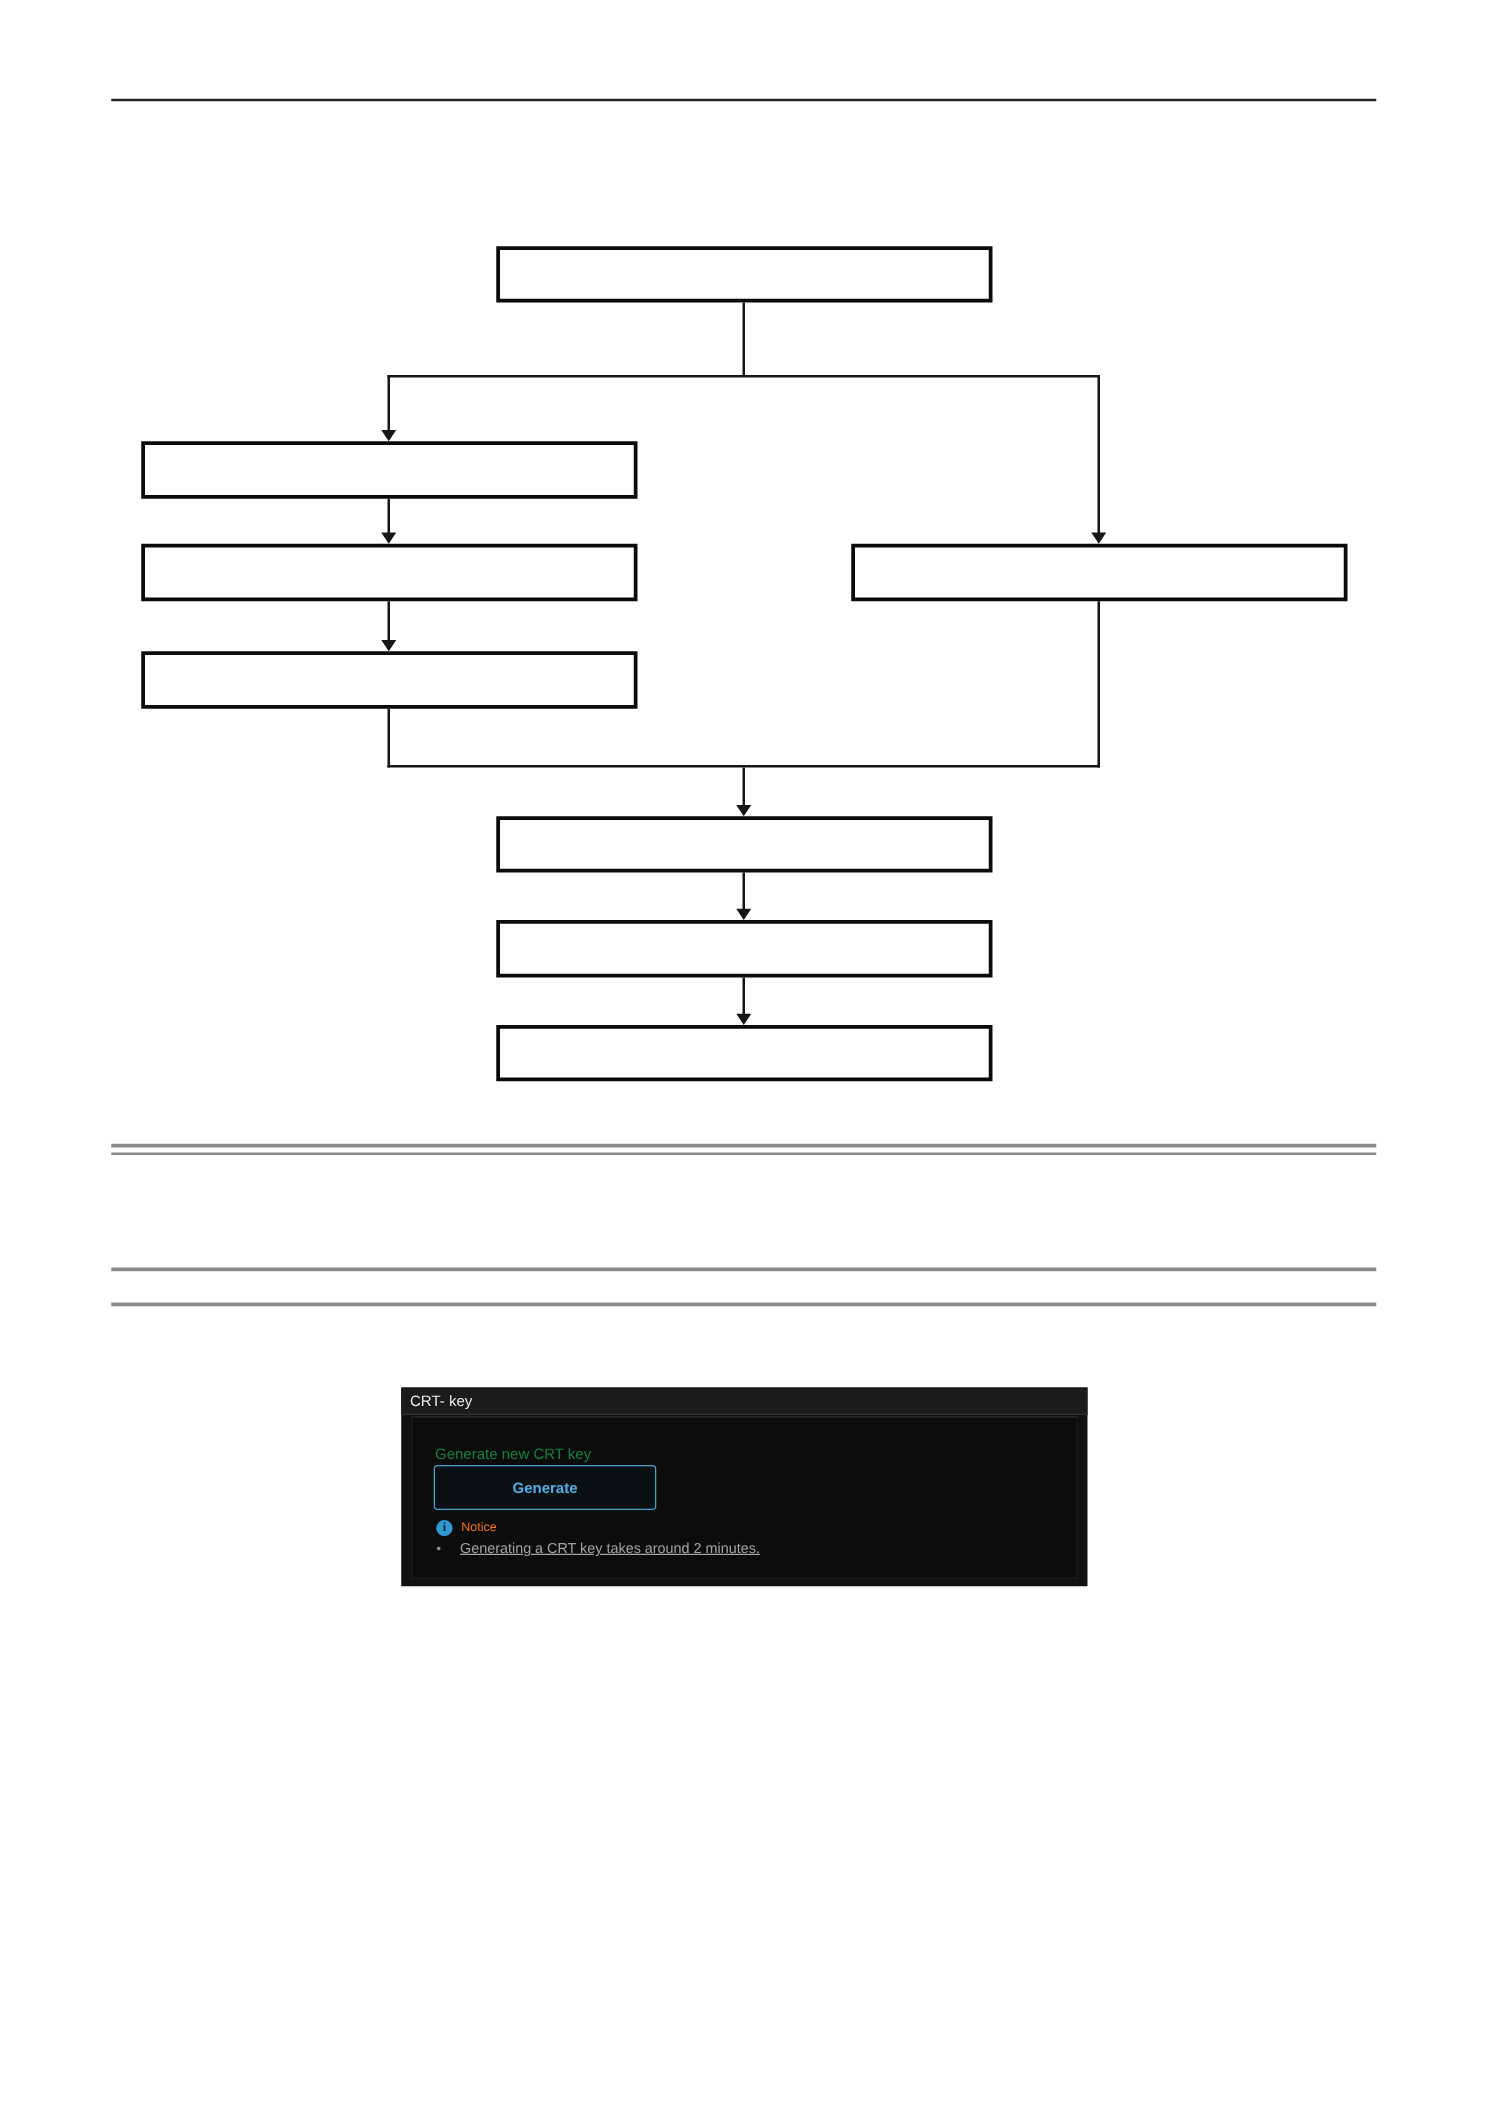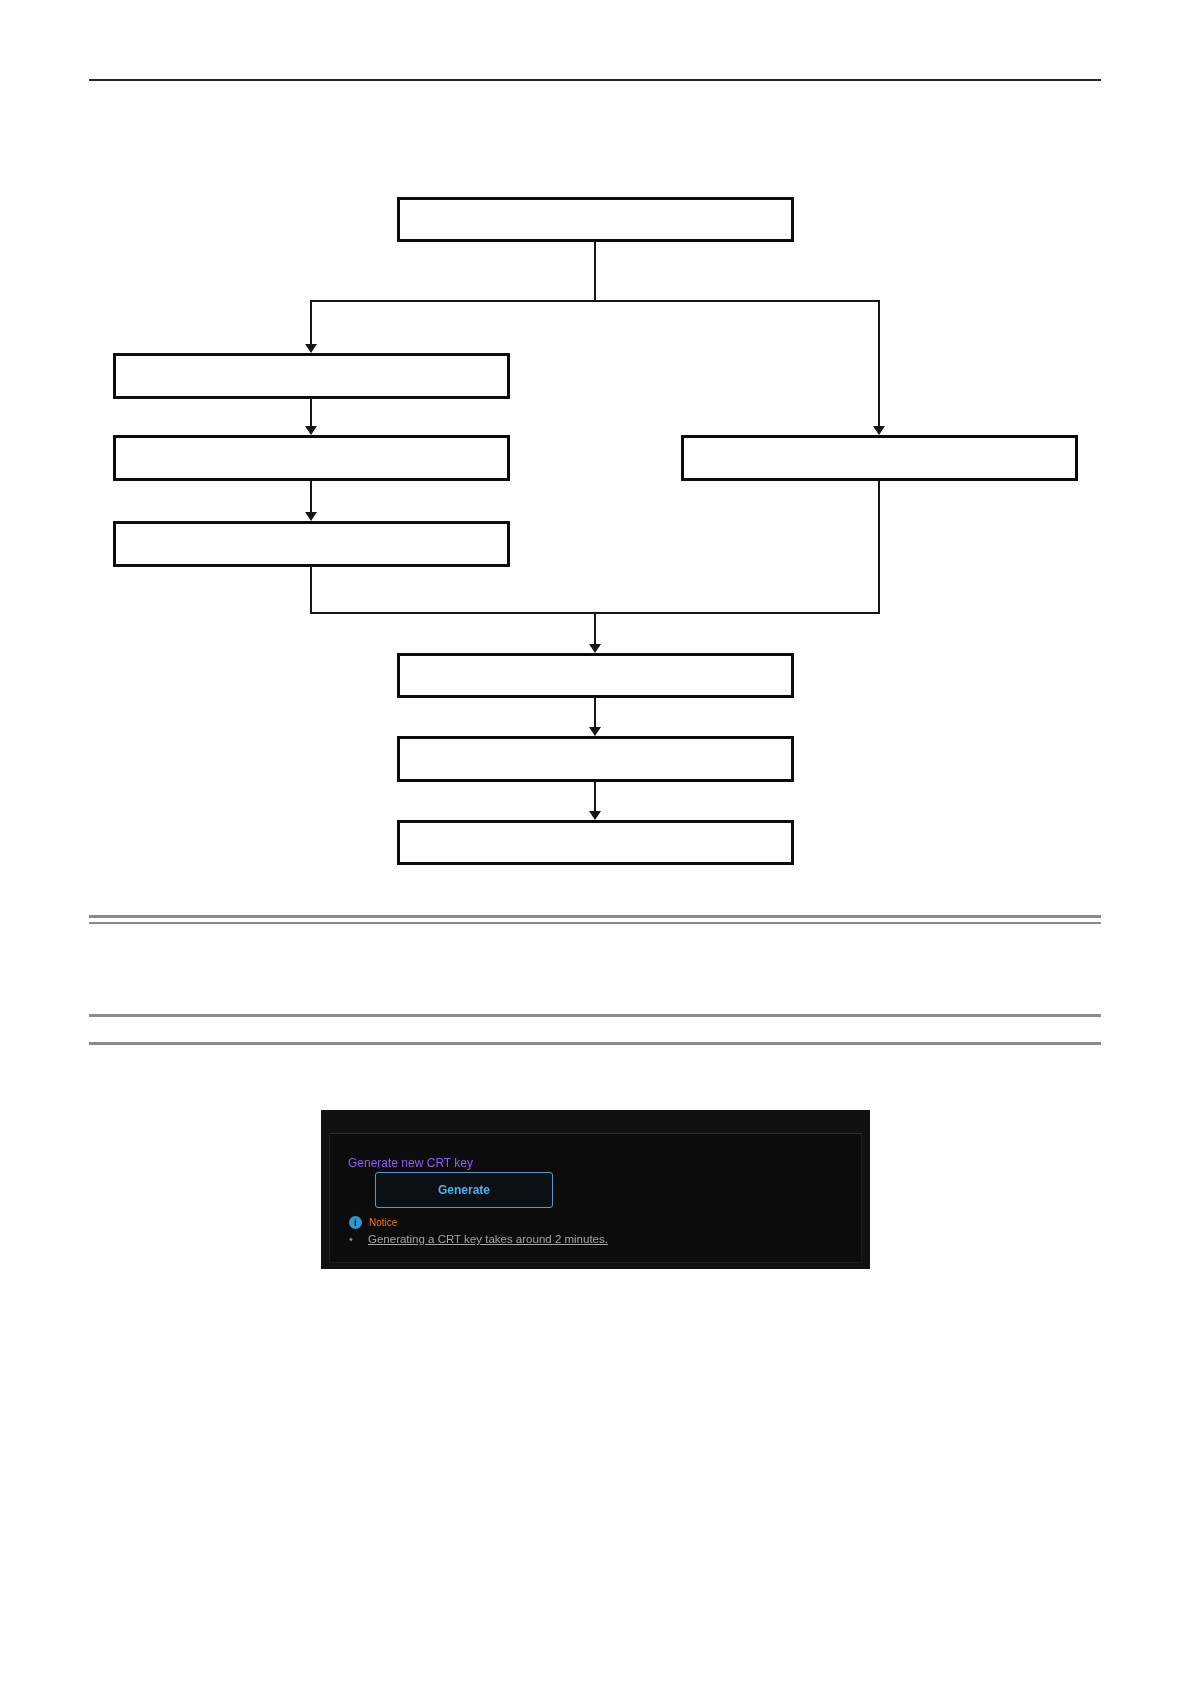--- a/index.html
+++ b/index.html
@@ -58,40 +58,39 @@
     left: 8px; top: 23px;
     width: 533px; height: 130px;
     background: #0c0c0d;
     border: 1px solid #1d1d1f;
     border-top-color: #2e2e30;
     box-sizing: border-box;
   }
   .panel-label {
     position: absolute;
     left: 27px; top: 46px;
-    color: #8b5cf6;
+    color: #15803d;
     font-size: 12px;
     line-height: 14px;
   }
   .generate-btn {
     position: absolute;
     left: 26px; top: 62px;
     width: 178px; height: 36px;
     box-sizing: border-box;
     background: #0b1014;
     border: 1px solid #4f9fcc;
     border-radius: 3px;
     color: #4fb0e8;
     font-family: "Liberation Sans", sans-serif;
     font-size: 12px;
     font-weight: bold;
     text-align: center;
     cursor: pointer;
     padding: 0;
-    margin-left: 28px;
   }
   .notice-row { position: absolute; left: 28px; top: 105px; height: 14px; }
   .info-icon {
     position: absolute;
     left: 0; top: 1px;
     width: 13px; height: 13px;
     border-radius: 50%;
     background: #2f9ad2;
     color: #0a2434;
     font-size: 10px;
@@ -154,20 +153,21 @@
   <div class="fc-arrow" style="left:589px; top:727px;"></div>
   <div class="fc-line" style="left:594px; top:782px; width:2px; height:30px;"></div>
   <div class="fc-arrow" style="left:589px; top:811px;"></div>
 
   <div class="rule rule-gray" style="top:915px; height:3px;"></div>
   <div class="rule rule-gray" style="top:922px; height:2px;"></div>
   <div class="rule rule-gray" style="top:1014px; height:3px;"></div>
   <div class="rule rule-gray" style="top:1042px; height:3px;"></div>
 
   <div class="panel">
+    <div class="panel-titlebar">CRT- key</div>
     <div class="panel-inner"></div>
     <div class="panel-label">Generate new CRT key</div>
     <button class="generate-btn">Generate</button>
     <div class="notice-row">
       <span class="info-icon">i</span>
       <span class="notice-title">Notice</span>
     </div>
     <div class="bullet-row">
       <span class="bullet-dot">•</span>
       <span class="bullet-text">Generating a CRT key takes around 2 minutes.</span>

